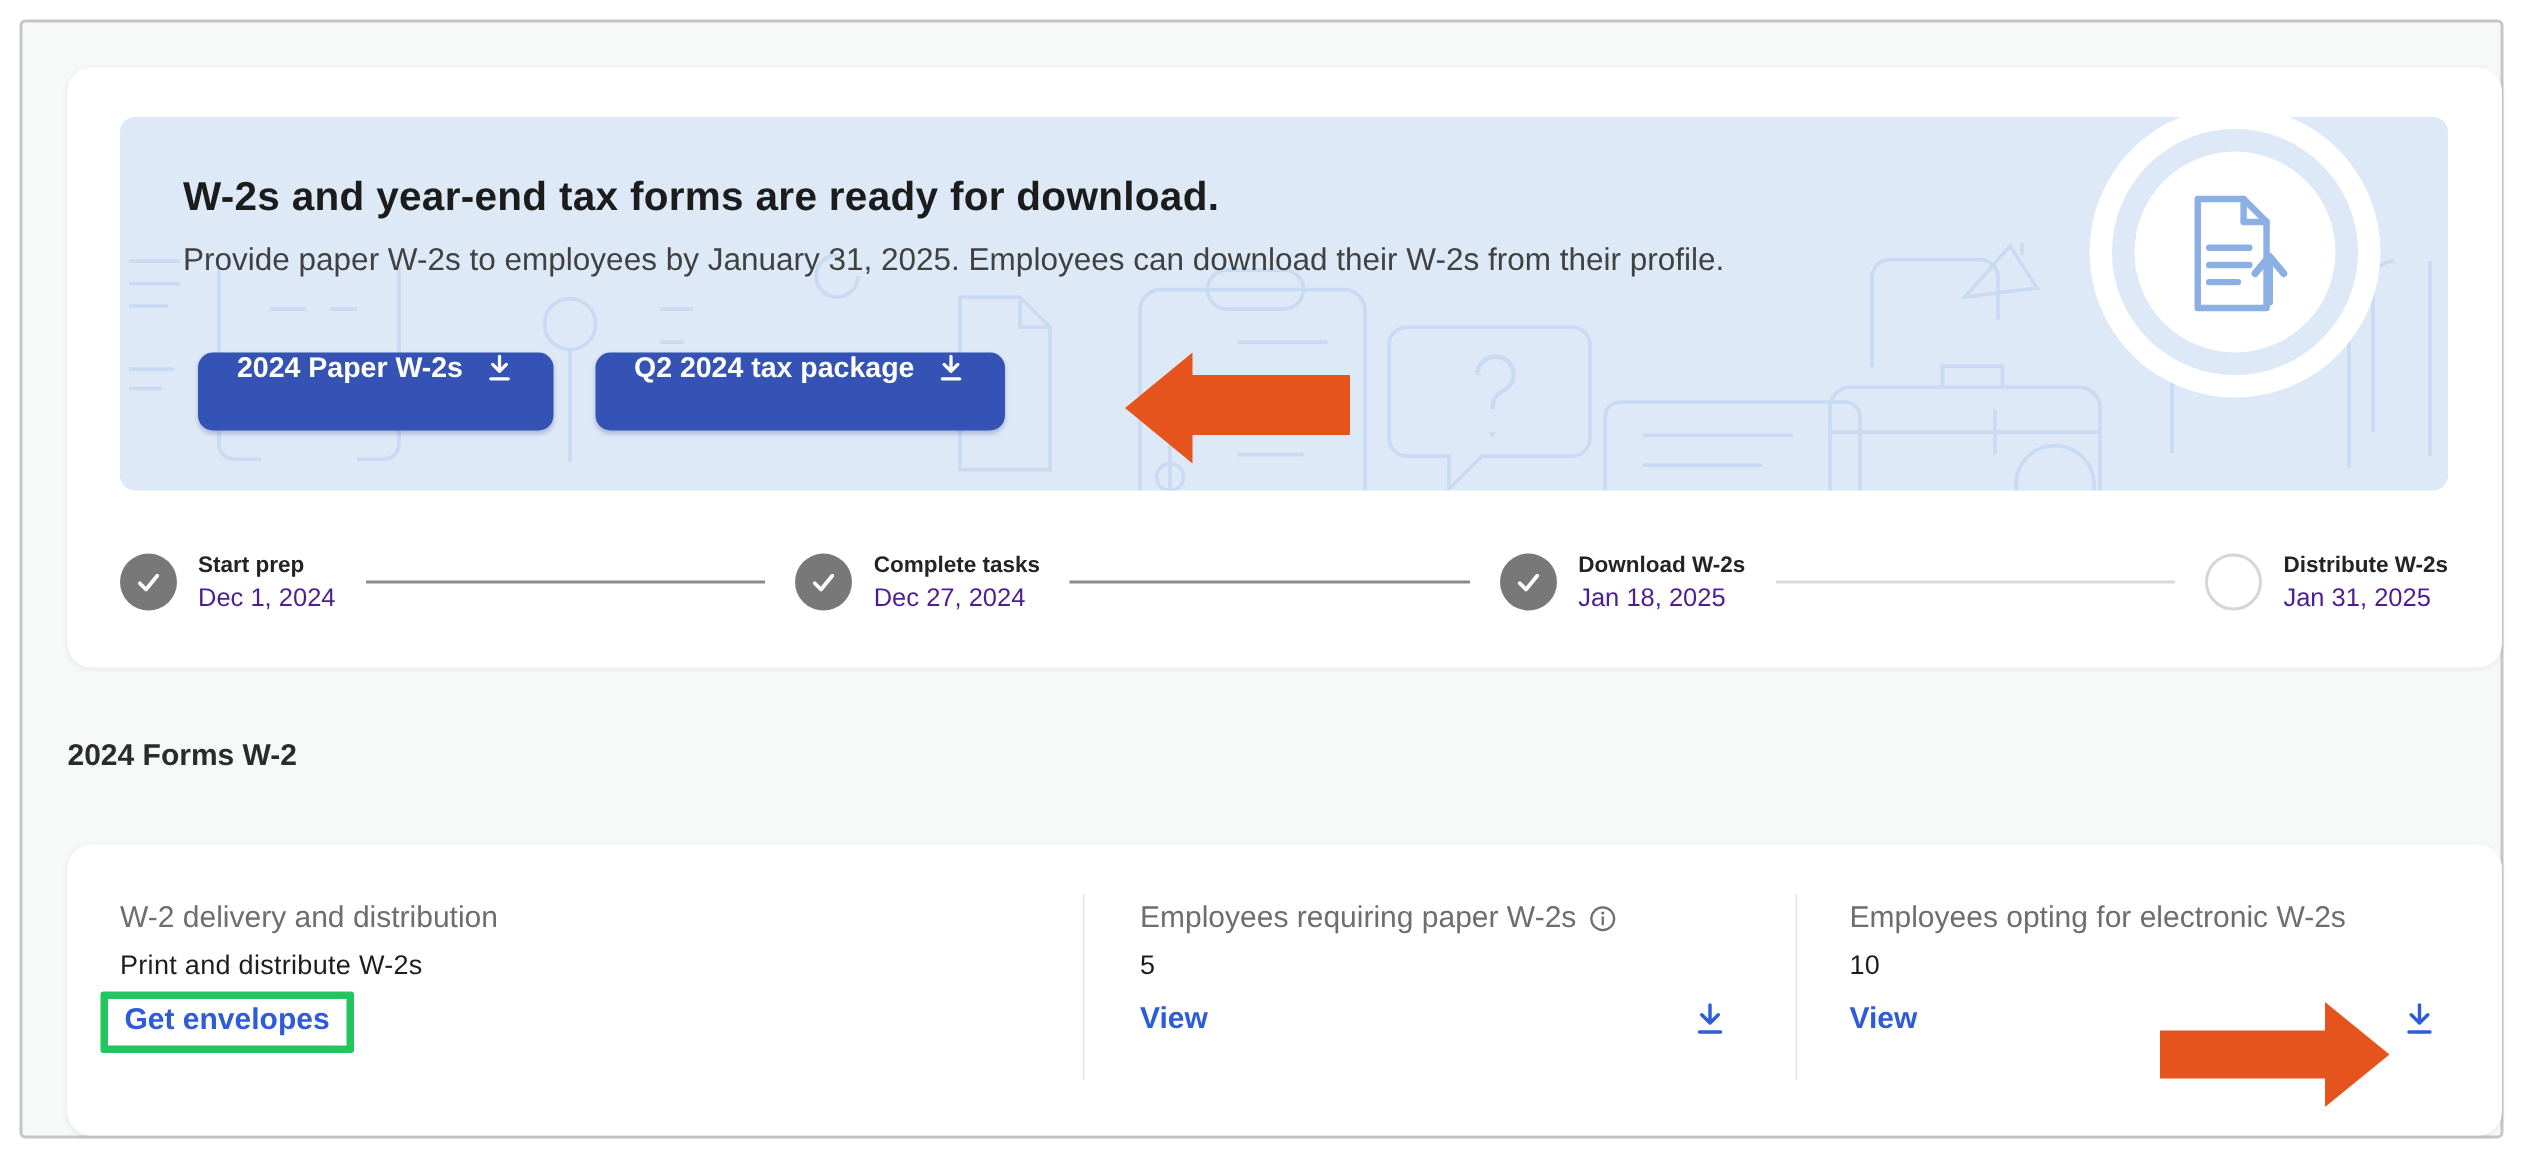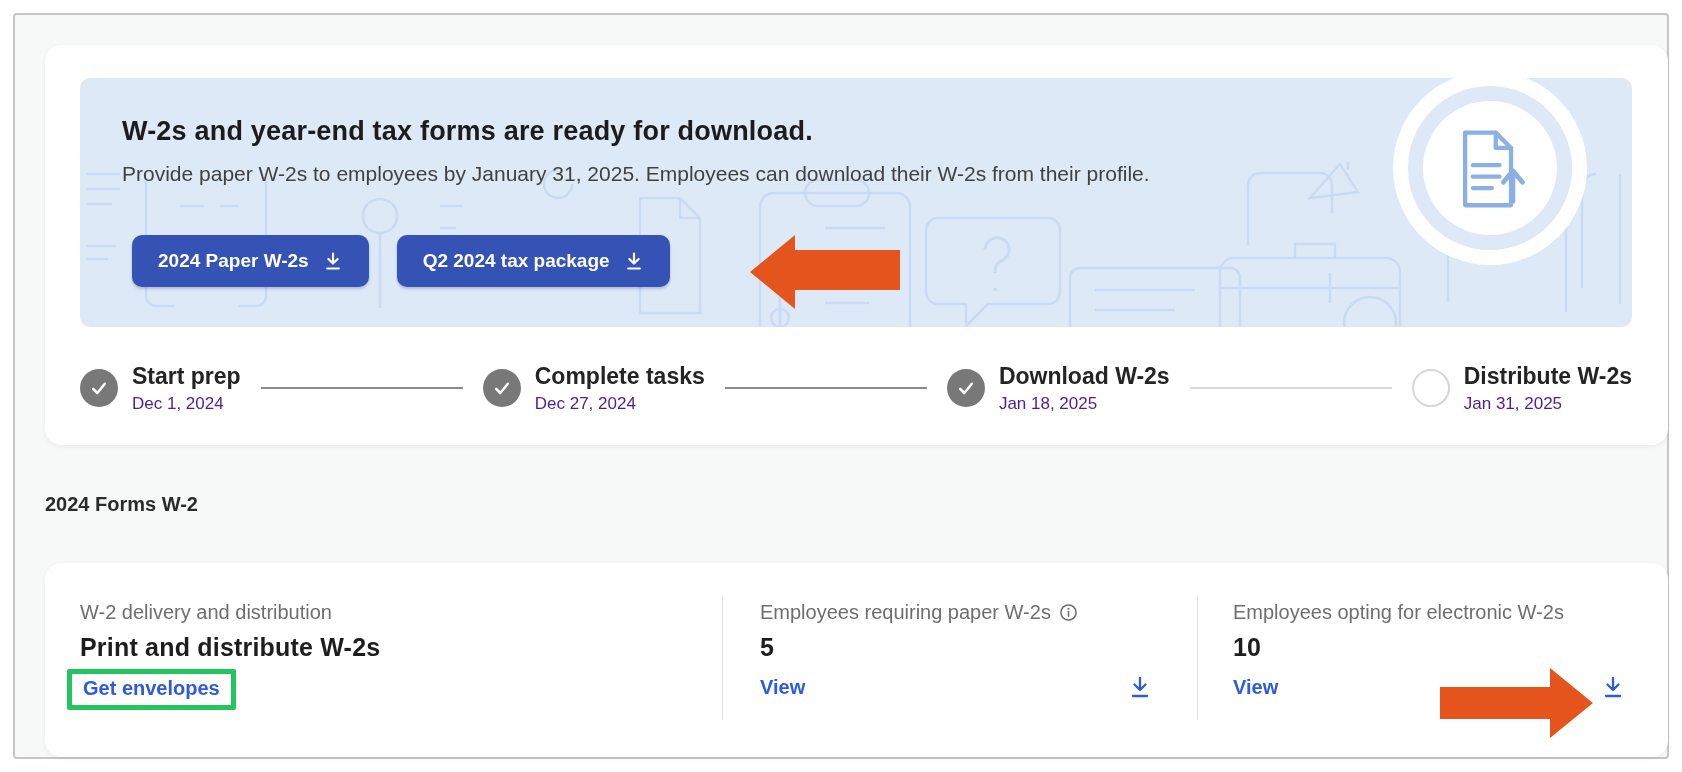--- a/index.html
+++ b/index.html
@@ -13,21 +13,21 @@
           box-shadow:0 1px 4px rgba(0,0,0,0.07); }
   .card-top { left:30px; top:30px; width:1623px; height:400px; }
 
   .banner { position:absolute; left:35px; top:33px; width:1552px; height:249px;
             background:#dde9f7; border-radius:10px; overflow:hidden; }
   .line-art { position:absolute; left:0; top:0; width:100%; height:100%; }
   .banner-content { position:relative; padding:38px 0 0 42px; }
   .banner-title { font-size:27px; font-weight:bold; color:#1c1c1c; letter-spacing:.2px; }
   .banner-sub { margin-top:15px; font-size:21px; color:#414141; }
   .banner-buttons { margin-top:49px; margin-left:10px; display:flex; gap:28px; }
-  .btn-primary { display:inline-flex; align-items:center; gap:14px; height:52px; padding:0 26px;
+  .btn-primary { display:inline-flex; align-items:flex-start; gap:14px; height:52px; padding:0 26px;
                  background:#3553b4; color:#ffffff; border:none; border-radius:10px;
                  font-family:inherit; font-size:19px; font-weight:bold; cursor:pointer;
                  box-shadow:0 2px 3px rgba(30,50,120,.25); }
   .dl-ic { width:20px; height:20px; display:block; }
 
   
   .badge-outer { position:absolute; left:1313px; top:-7px; width:194px; height:194px;
                  background:#ffffff; border-radius:50%; display:flex; align-items:center; justify-content:center; }
   .badge-mid { width:164px; height:164px; background:#dde9f7; border-radius:50%;
                display:flex; align-items:center; justify-content:center; }
@@ -36,38 +36,38 @@
 
   
   .timeline { position:absolute; left:35px; top:314px; width:1552px; height:58px;
               display:flex; align-items:center; }
   .step { display:flex; align-items:center; }
   .step-circle { width:38px; height:38px; border-radius:50%; flex:none;
                  display:flex; align-items:center; justify-content:center; }
   .step-circle.done { background:#787878; }
   .step-circle.pending { background:#ffffff; border:2px solid #d6d6d6; }
   .step-text { margin-left:14px; }
-  .step-label { font-size:23px; font-weight:bold; color:#242424; white-space:nowrap; }
+  .step-label { font-size:15px; font-weight:bold; color:#242424; white-space:nowrap; }
   .step-date { margin-top:4px; font-size:17px; color:#4c1d95; white-space:nowrap; }
   .connector { flex:1; height:2px; margin:0 20px; }
   .connector.dark { background:#8c8c8c; }
   .connector.light { background:#d9d9d9; }
 
   
   .section-title { position:absolute; left:30px; top:478px; font-size:20px; font-weight:bold; color:#2b2b2b; }
 
   
   .card-bottom { left:30px; top:548px; width:1623px; height:194px; }
   .cols { position:relative; width:100%; height:100%; display:grid; grid-template-columns:677px 475px 1fr; }
   .vdiv { position:absolute; top:33px; width:1px; height:124px; background:#e2e2e2; }
   .vdiv.d1 { left:677px; } .vdiv.d2 { left:1152px; }
   .col { padding-top:38px; }
   .col-1 { padding-left:35px; } .col-2 { padding-left:38px; padding-right:45px; } .col-3 { padding-left:36px; padding-right:43px; }
   .col-label { font-size:20px; color:#6e6e6e; display:flex; align-items:center; gap:8px; }
-  .col-value { margin-top:9px; font-size:25px; font-weight:bold; color:#1d1d1d; letter-spacing:.2px; }
+  .col-value { margin-top:9px; font-size:18px; font-weight:normal; color:#1d1d1d; letter-spacing:.2px; }
   .col-linkrow { margin-top:13px; display:flex; align-items:center; justify-content:space-between; }
   .link { font-size:20px; font-weight:bold; color:#2d5bdb; text-decoration:none; cursor:pointer; }
   .dl-link { width:24px; height:24px; display:block; cursor:pointer; }
   .highlight-box { display:inline-block; margin-left:-13px; margin-top:7px; padding:3px 11px 5px 11px;
                    border:5px solid #22c55e; border-radius:2px; }
 
   
   .annot { position:absolute; }
   .arrow-left  { left:735px; top:220px; }
   .arrow-right { left:1425px; top:653px; }

